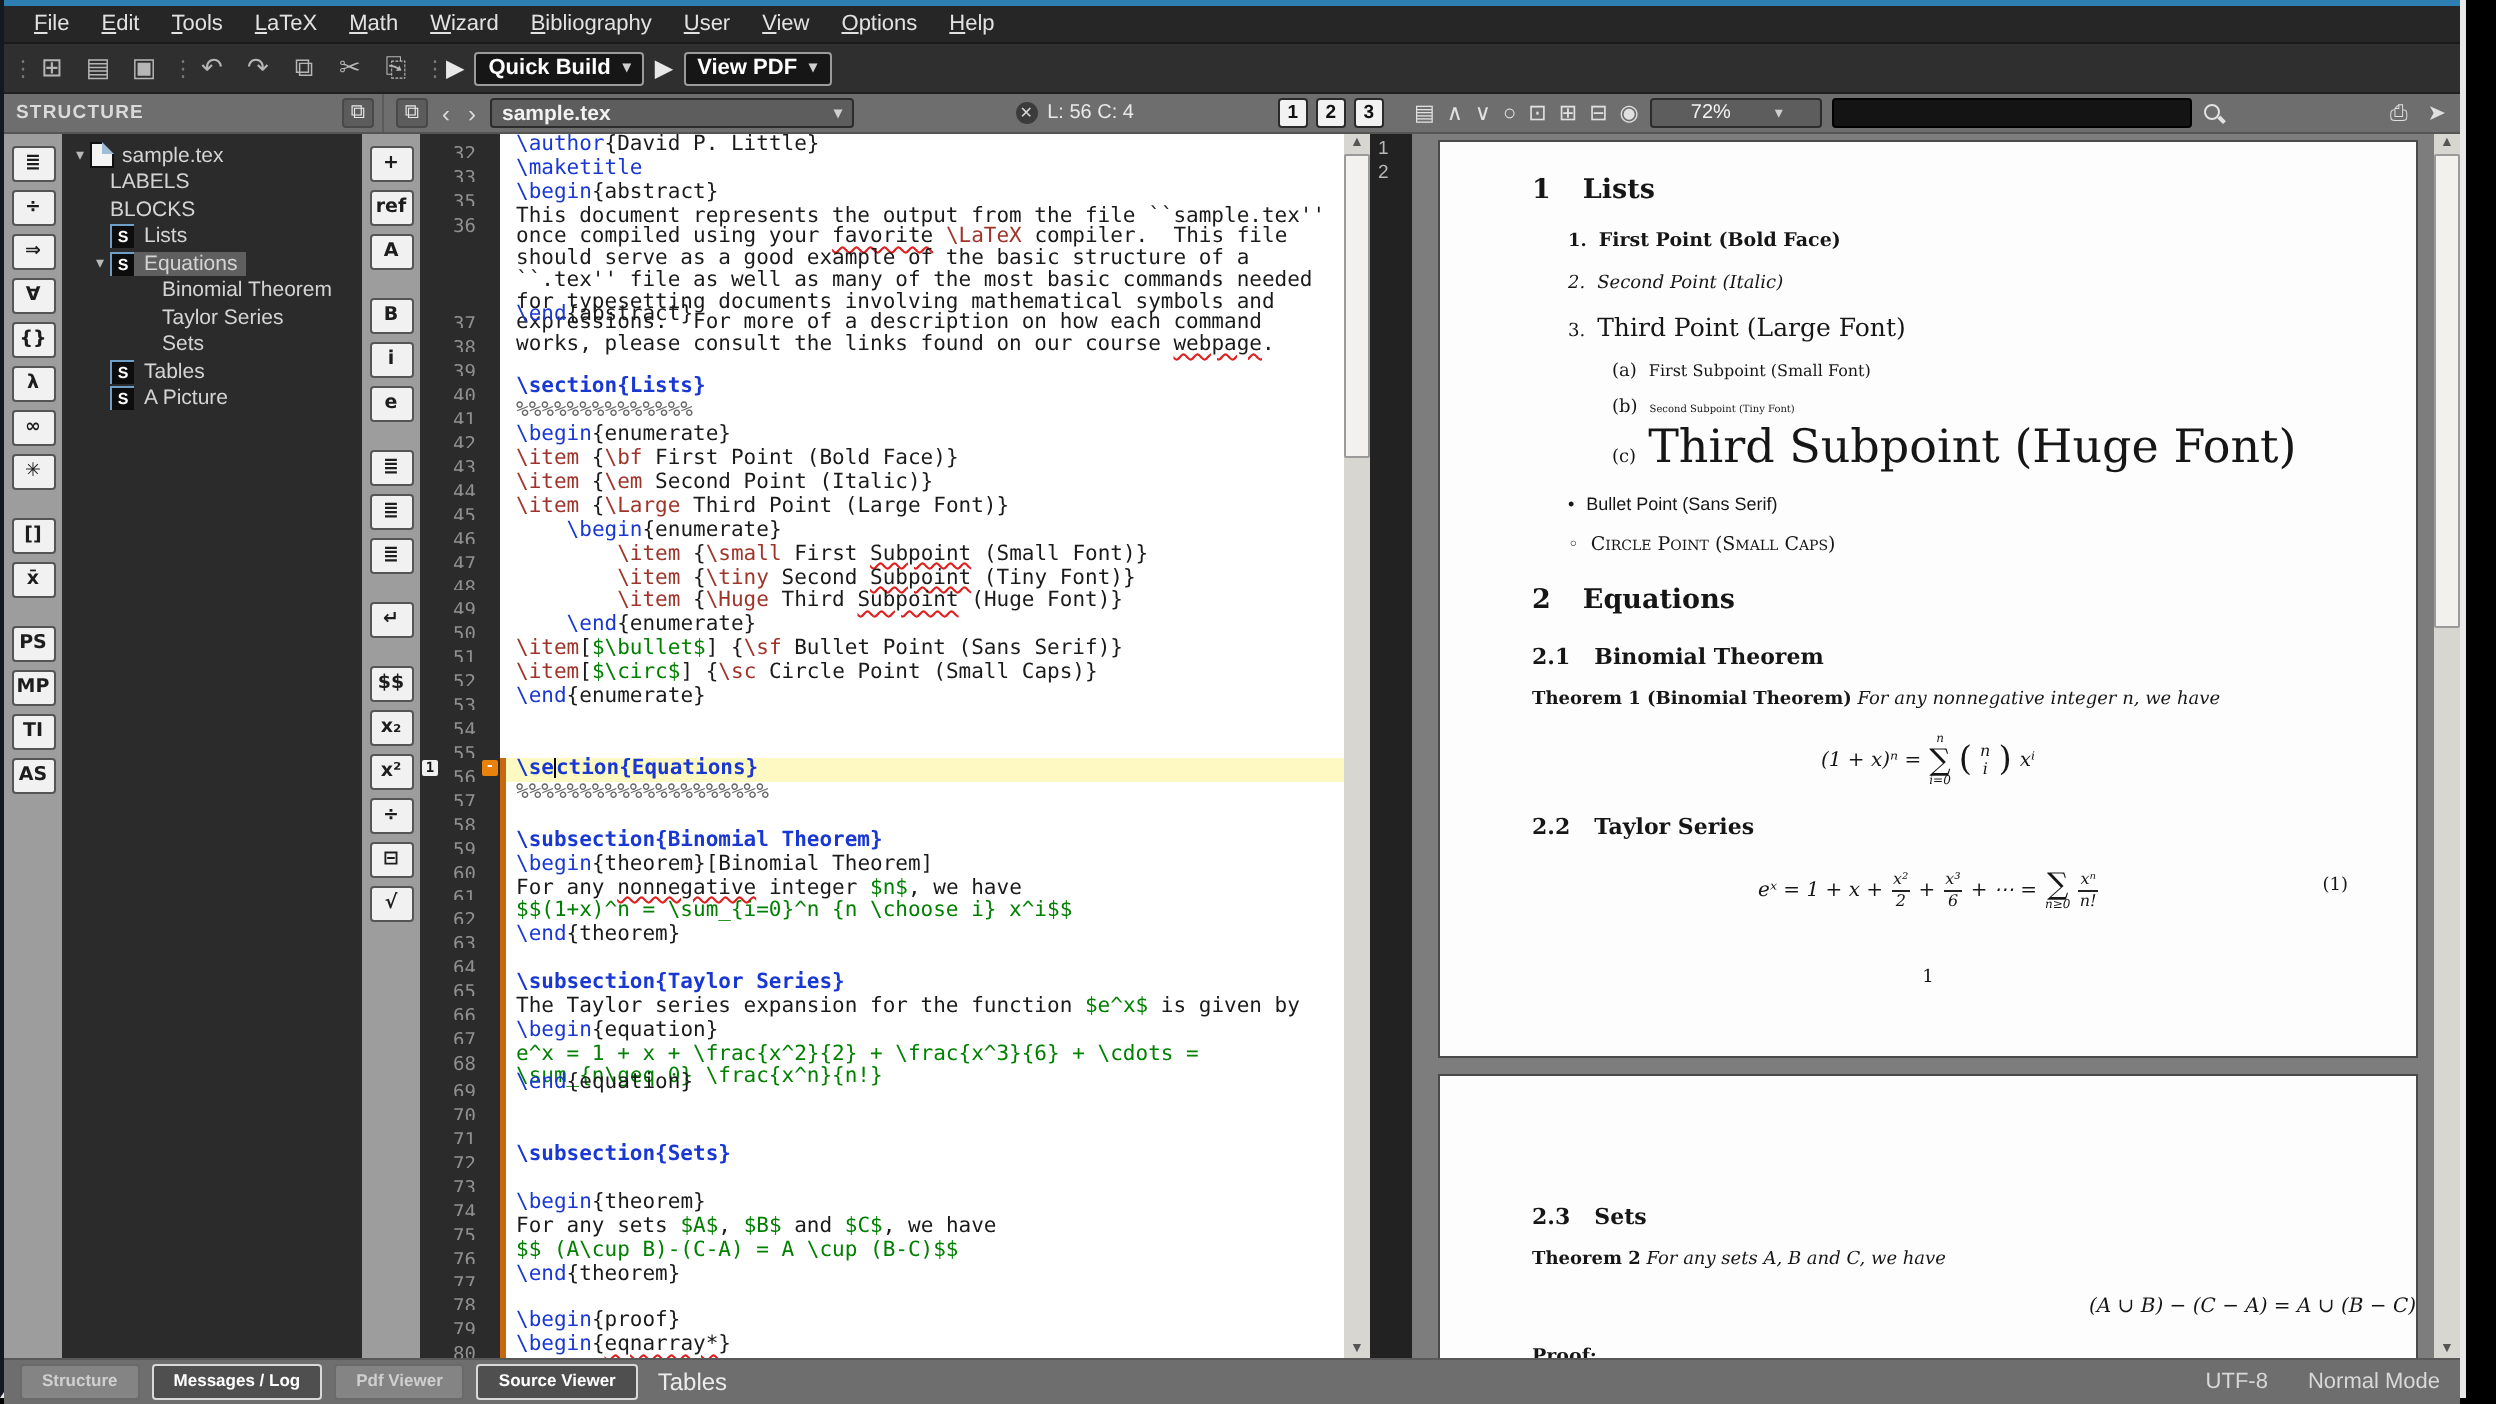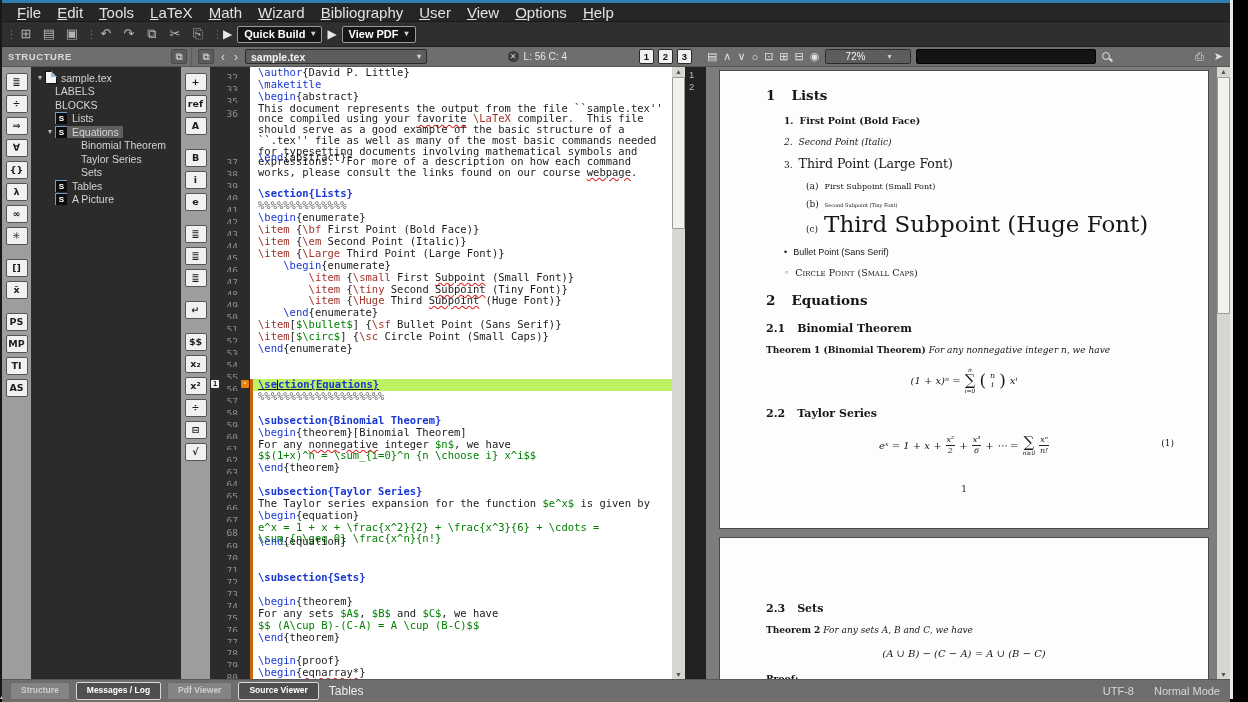--- a/index.html
+++ b/index.html
@@ -2,21 +2,21 @@
 <html><head>
 <meta charset="utf-8">
 <style>
   html,body{margin:0;padding:0;background:#000;width:1248px;height:702px;overflow:hidden;
     font-family:"Liberation Sans",sans-serif;}
   #app{position:absolute;left:0;top:0;width:1228px;height:696px;background:#2f2f2f;
     border-left:2px solid #141821;border-right:3px solid #e9e9e9;border-bottom:3px solid #e9e9e9;}
   
   #topline{height:3px;background:#2d7fb2;}
   #menubar{height:18px;background:#262626;display:flex;align-items:center;padding-left:8px;gap:2px;border-bottom:1px solid #1a1a1a;}
-  .menu-item{color:#e2e2e2;font-size:15px;padding:1px 7px;display:inline-block;}
+  .menu-item{color:#e2e2e2;font-size:11px;padding:1px 7px;display:inline-block;}
   .menu-item::first-letter{text-decoration:underline;}
   #toolbar{height:24px;background:#2f2f2f;display:flex;align-items:center;padding-left:4px;gap:5px;border-bottom:1px solid #202020;}
   .tico{color:#b5b5b5;font-size:13px;width:18px;text-align:center;line-height:18px;}
   .tgrip{color:#777;font-size:11px;width:6px;}
   .playico{color:#e8e8e8;font-size:12px;}
   .combo-dark{background:#161616;border:1px solid #9a9a9a;color:#fff;font-weight:bold;font-size:11px;
      padding:1px 6px 2px 6px;border-radius:2px;display:inline-flex;align-items:center;gap:6px;}
   .combo-dark .dd{font-size:8px;color:#cfcfcf;}
   
   #row3{height:19px;display:flex;background:#6e6e6e;border-bottom:1px solid #555;}
@@ -62,21 +62,21 @@
   .lnum{color:#909090;font:9.5px/10.7px "DejaVu Sans Mono",monospace;padding-right:2px;}
   .bmark{position:absolute;left:1px;top:1px;width:8px;height:8px;background:#f0f0f0;color:#111;
      font:bold 7px/8px "DejaVu Sans Mono",monospace;text-align:center;border-radius:1px;}
   .fold{width:10px;flex:0 0 10px;background:#2b2b2b;position:relative;}
   .foldbox{position:absolute;left:1px;top:1px;width:8px;height:8px;background:#e8820c;color:#fff;
      font:bold 7px/7px "DejaVu Sans",sans-serif;text-align:center;border-radius:1px;}
   .obar{width:3px;flex:0 0 3px;background:#fff;}
   .obar.on{background:#c8680e;}
   .codetxt{flex:1;font:10.5px/10.7px "DejaVu Sans Mono",monospace;color:#1a1a1a;
      white-space:pre-wrap;word-break:break-word;padding-left:5px;}
-  .cur .codetxt{background:#bef264;text-decoration:underline;}
+  .cur .codetxt{background:#fef9c3;}
   .sg-b{color:#1937d2;}
   .sg-sb{color:#1937d2;font-weight:bold;}
   .sg-r{color:#a0342a;}
   .sg-g{color:#008000;}
   .sg-t{color:#1a1a1a;}
   .sg-c{color:#666;}
   .sg-u{color:#1a1a1a;text-decoration:underline;text-decoration-style:wavy;text-decoration-color:#e02020;}
   .caret{display:inline-block;width:1px;height:10px;background:#000;vertical-align:-2px;}
   
   .vsb{width:13px;flex:0 0 13px;background:#d8d6d0;display:flex;flex-direction:column;align-items:center;}
@@ -734,21 +734,21 @@
 
       <div class="page" id="page2">
         <div class="ph2" style="margin-top:64px;">
           <span>2.3</span>
             <span>Sets</span>
         </div>
         <div class="thmline">
           <span class="bold">Theorem 2</span>
           <span class="it">For any sets A, B and C, we have</span>
         </div>
-        <div class="eq" style="height:16px;">
+        <div class="eq" style="height:16px;justify-content:flex-end;">
           <span>(A ∪ B) − (C − A) = A ∪ (B − C)</span>
         </div>
         <div class="proof">Proof:</div>
 
       </div>
     </div>
 
     <div class="vsb">
       <span class="arr">▲</span>
       <span class="thumb" id="psb-thumb"></span>

